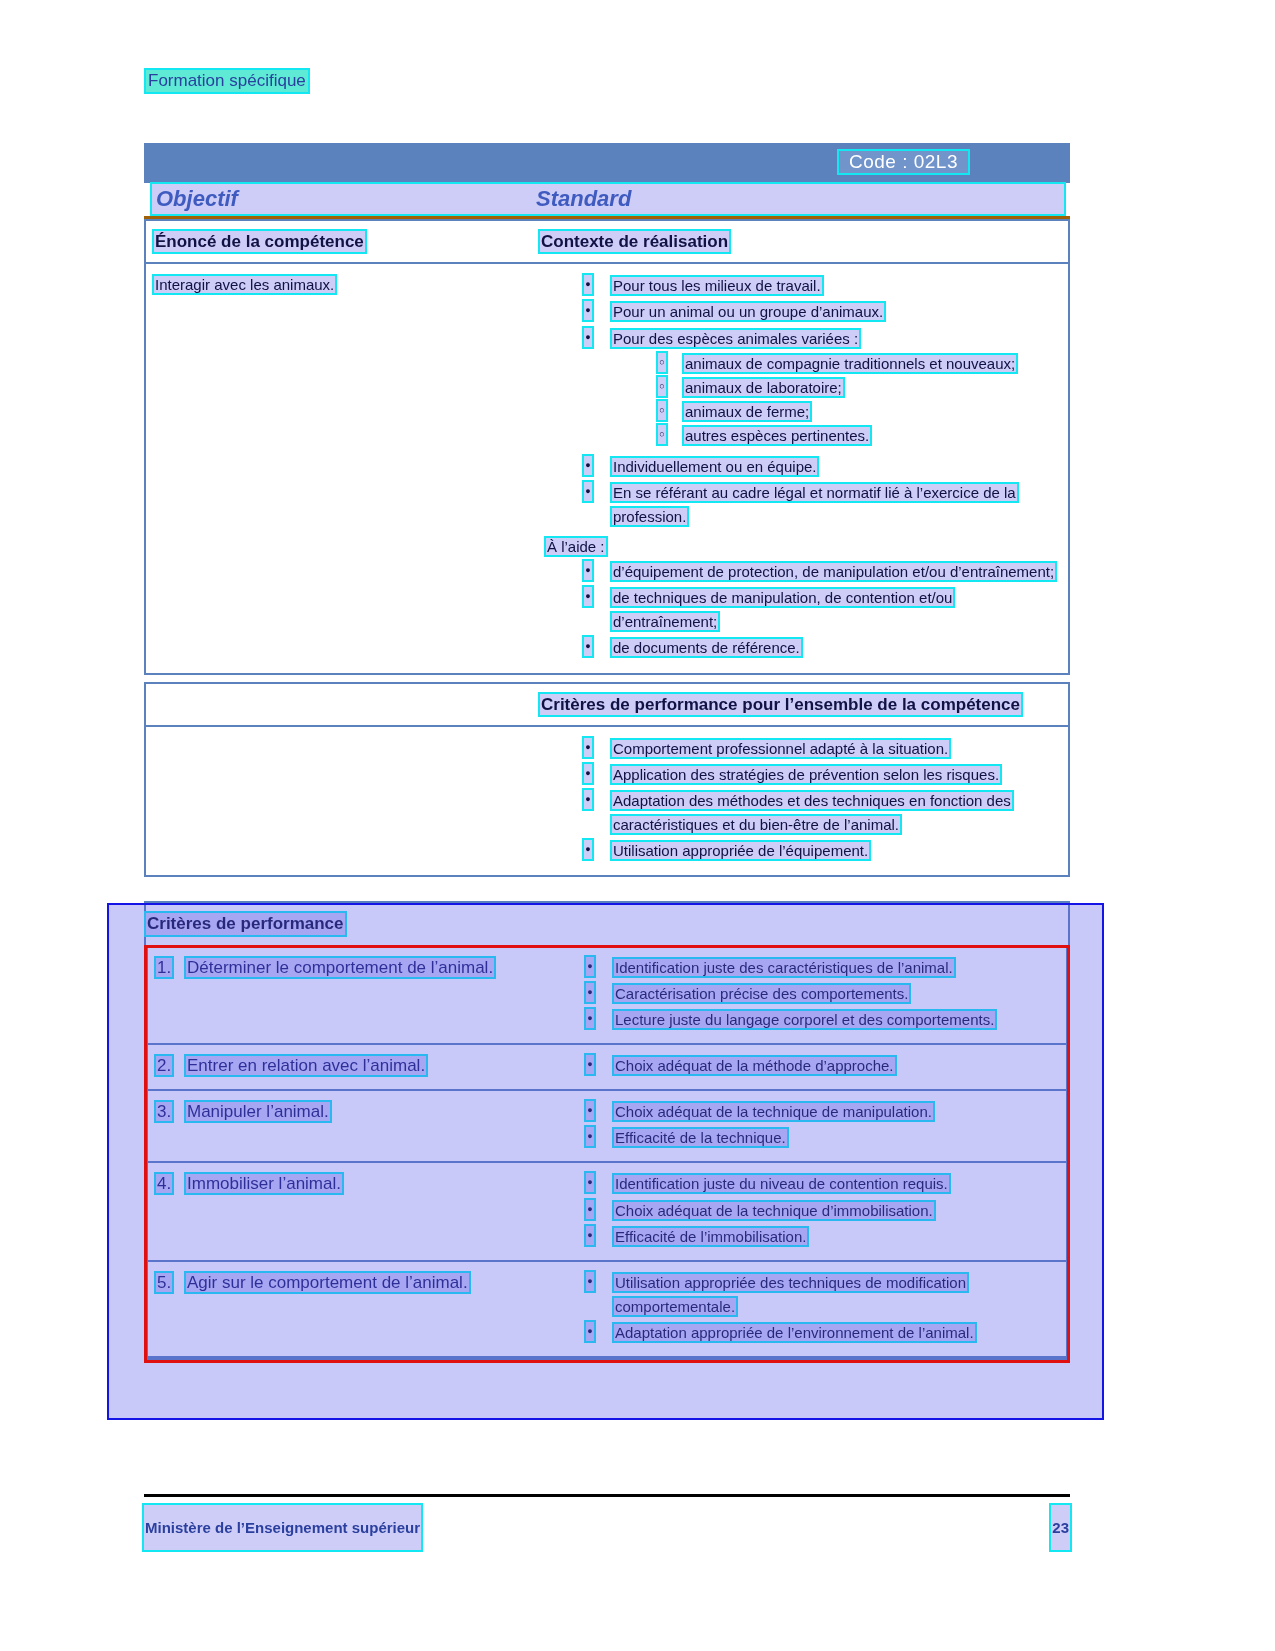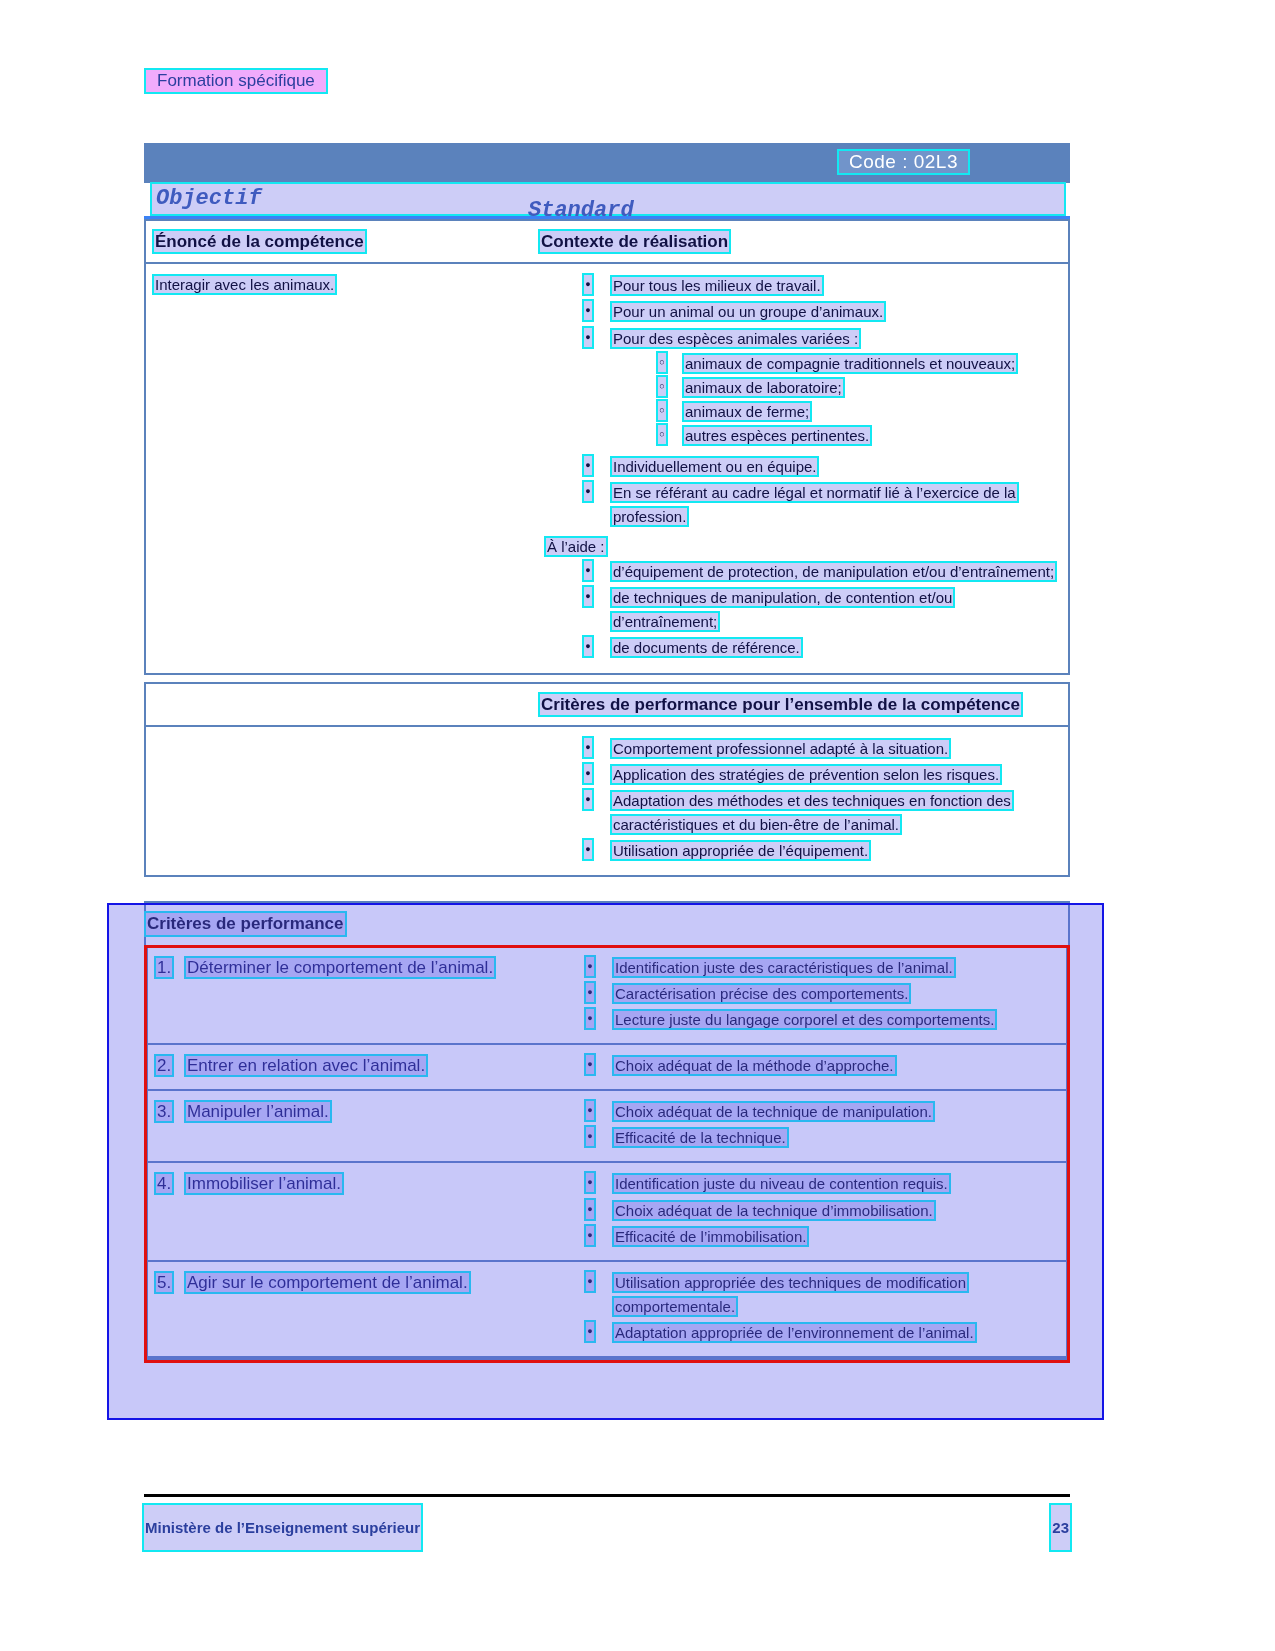--- a/index.html
+++ b/index.html
@@ -16,23 +16,23 @@
   }
 
   .page { position: absolute; inset: 0; }
 
   
   .running-head {
     position: absolute;
     left: 146px; top: 70px;
     font-size: 17px;
     color: #2b3f9e;
-    background: #f0abfc;
-    outline: 2px solid #13e8f2;
-    padding: 1px 11px;
+    background: #5eead4;
+    outline: 2px solid #13e8f2;
+    padding: 1px 2px;
     line-height: 1.2;
   }
 
   
   .doc-table {
     position: absolute;
     left: 144px; top: 143px;
     width: 926px;
   }
 
@@ -49,40 +49,39 @@
     font-weight: 400;
     letter-spacing: .5px;
     background: rgba(140,170,220,.45);
     outline: 2px solid #13e8f2;
     padding: 0 10px;
   }
 
   .objstd-band {
     position: relative;
     height: 36px;
-    border-bottom: 3px solid #3b82f6;
-    font-family: Liberation Mono, monospace;
+    border-bottom: 3px solid #a16207;
   }
   .objstd-inner {
     position: absolute;
     left: 8px; top: 1px;
     right: 6px; height: 30px;
     background: #cdcdf7;
     outline: 2px solid #13e8f2;
   }
   .objstd-inner span {
     position: absolute;
     top: 2px;
     font-size: 22px;
     font-style: italic;
     font-weight: bold;
     color: #3f5bbf;
   }
   .obj-lbl { left: 4px; }
-  .std-lbl { left: 376px; margin-top: 12px; }
+  .std-lbl { left: 384px; }
 
   
   .block {
     border: 2px solid #5b82bc;
     border-top: none;
     background: #ffffff;
     position: relative;
   }
   .block.first { border-top: 2px solid #5b82bc; }
   .row {

